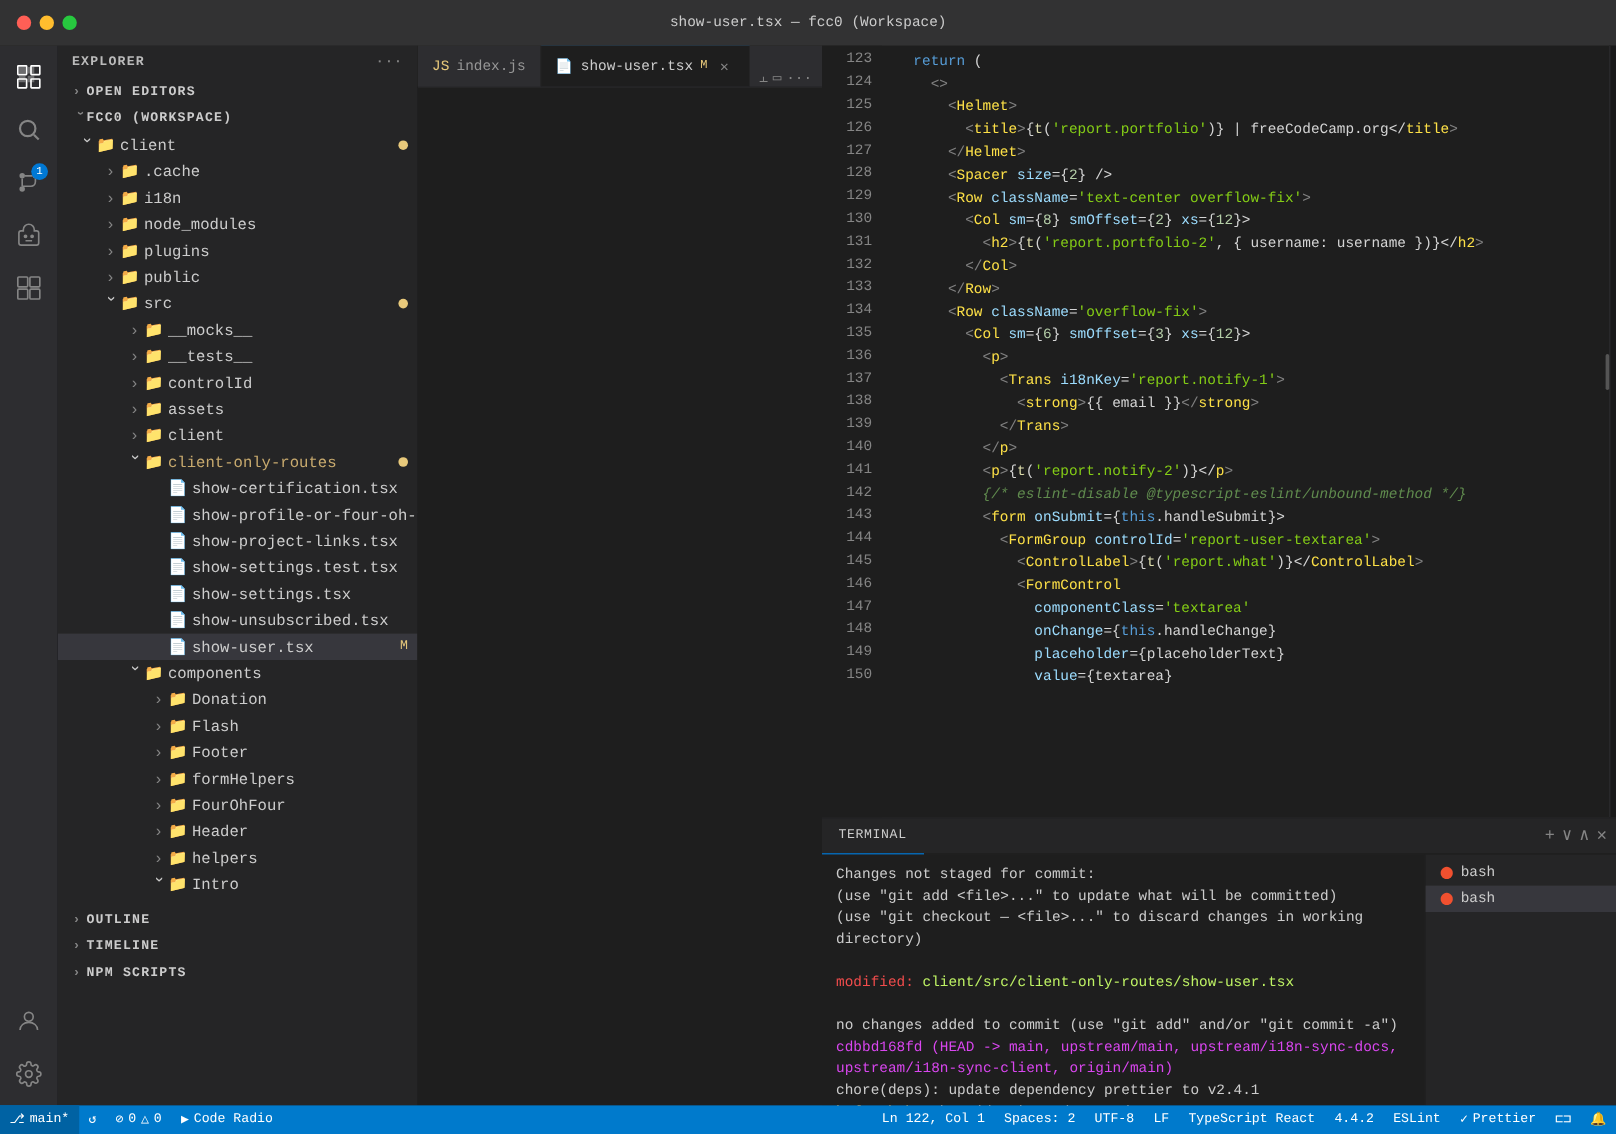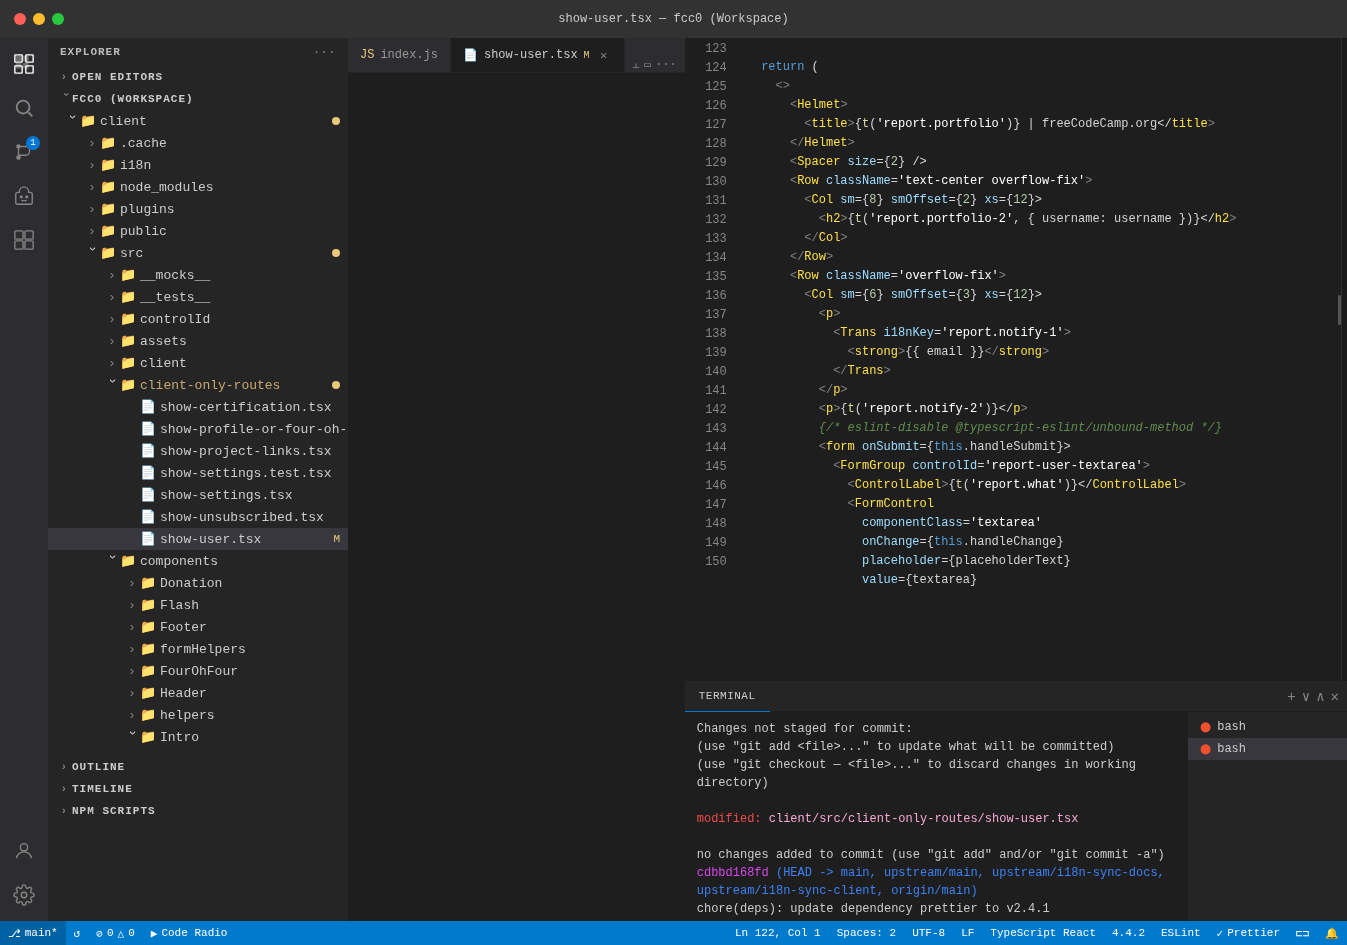--- a/index.html
+++ b/index.html
@@ -247,39 +247,39 @@
       line-height: 19px;
       user-select: none;
       background: #1e1e1e;
       flex-shrink: 0;
       padding-top: 2px;
     }
     .code-content {
       flex: 1;
       overflow: auto;
       padding-left: 12px;
-      padding-top: 20px;
+      padding-top: 4px;
       font-size: 12px;
       line-height: 19px;
     }
     .code-content::-webkit-scrollbar { width: 6px; height: 6px; }
     .code-content::-webkit-scrollbar-track { background: transparent; }
     .code-content::-webkit-scrollbar-thumb { background: #424242; }
 
     .code-line {
       white-space: pre;
       height: 19px;
       display: block;
     }
 
     
     .kw { color: #569cd6; }
     .tag { color: #fde047; }
     .attr { color: #9cdcfe; }
-    .str { color: #ffffff; }
+    .str { color: #84cc16; }
     .punct { color: #808080; }
     .comment { color: #608b4e; font-style: italic; }
     .fn { color: #dcdcaa; }
     .num { color: #b5cea8; }
     .plain { color: #d4d4d4; }
 
     
     .minimap {
       width: 6px;
       background: #1a1a1a;
@@ -354,24 +354,24 @@
       display: flex;
       align-items: center;
       gap: 6px;
     }
     .terminal-instance.active { background: #37373d; }
     .term-color { color: #f1502f; font-size: 10px; }
 
     
     .term-orange { color: #ce9178; }
     .term-red { color: #f14c4c; }
-    .term-blue { color: #f9a8d4; }
+    .term-blue { color: #bef264; }
     .term-yellow { color: #e5c07b; }
     .term-git-hash { color: #d946ef; }
-    .term-git-ref { color: #3b82f6; }
+    .term-git-ref { color: #d946ef; }
     .term-path { color: #569cd6; }
 
     
     .status-bar {
       height: 24px;
       background: #007acc;
       display: flex;
       align-items: center;
       font-size: 11px;
       color: white;

